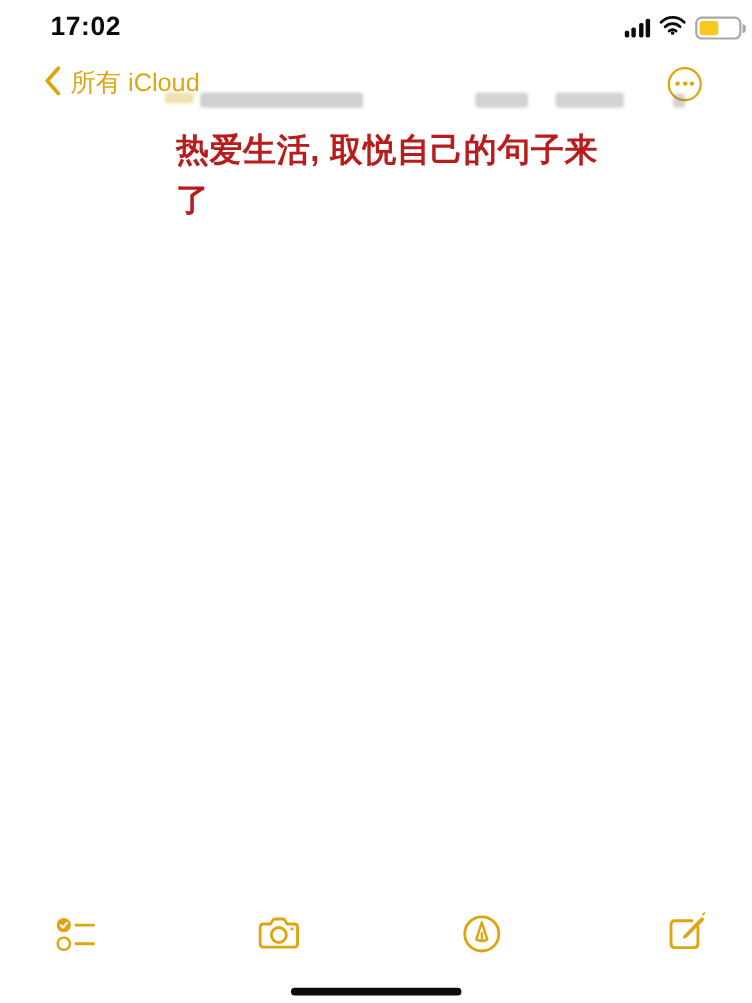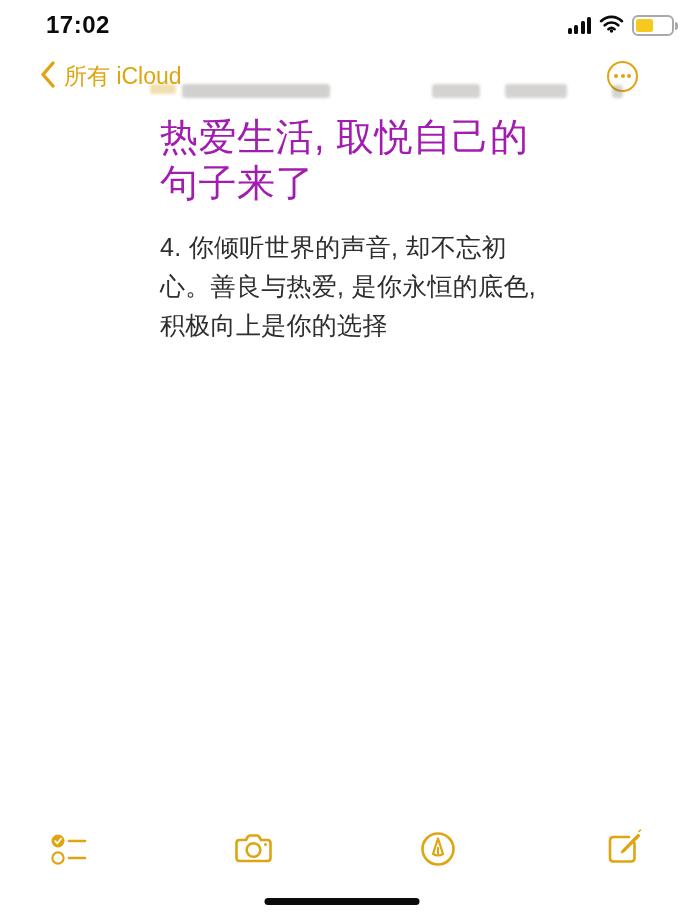--- a/index.html
+++ b/index.html
@@ -38,21 +38,21 @@
   .back-btn{ display:flex; align-items:flex-start; gap:9px; cursor:pointer; }
   .back-label{ font-size:23px; color:#dfa511; }
   .more-btn{ width:31px; height:31px; border:2.2px solid #dfa511; border-radius:50%;
     display:flex; align-items:center; justify-content:center; gap:2.5px; cursor:pointer; }
   .more-btn i{ width:4px; height:4px; border-radius:50%; background:#dfa511; display:block; }
   
   .ghost{ position:absolute; border-radius:3px; filter:blur(1.6px); }
   
   .note{ position:absolute; top:102px; left:160px; width:384px; }
   .note-title{
-    font-size:38px; font-weight:400; color:#a21caf;
+    font-size:30px; font-weight:700; color:#b91c1c;
     line-height:46px; margin:12px 0 22px; letter-spacing:.5px;
     word-break:break-all;
   }
   .note-p{
     font-size:25px; color:#2e2e2e; line-height:39px;
     margin:0 0 38px; letter-spacing:.3px; word-break:break-all;
   }
   
   .toolbar{
     position:absolute; left:0; right:0; bottom:16px; height:80px;
@@ -111,21 +111,20 @@
 <div>
   <div class="ghost" style="left:150px;top:84px;width:26px;height:10px;background:rgba(214,164,30,0.35);"></div>
   <div class="ghost" style="left:182px;top:84px;width:148px;height:14px;background:rgba(90,86,80,0.28);"></div>
   <div class="ghost" style="left:432px;top:84px;width:48px;height:14px;background:rgba(90,86,80,0.26);"></div>
   <div class="ghost" style="left:505px;top:84px;width:62px;height:14px;background:rgba(90,86,80,0.26);"></div>
   <div class="ghost" style="left:612px;top:85px;width:11px;height:13px;background:rgba(90,86,80,0.26);"></div>
 </div>
 
 <div class="note">
   <h1 class="note-title">热爱生活, 取悦自己的句子来了</h1>
-  <p class="note-p">4. 你倾听世界的声音, 却不忘初心。善良与热爱, 是你永恒的底色, 积极向上是你的选择</p>
 </div>
 
 <div class="toolbar">
 
   <div class="tool">
     <svg width="38" height="34" viewBox="0 0 38 34">
       <circle cx="8" cy="9" r="6.5" fill="#dfa511"></circle>
       <path d="M5.2 9.2 L7.3 11.3 L11 6.8" fill="none" stroke="#ffffff" stroke-width="1.8" stroke-linecap="round" stroke-linejoin="round"></path>
       <line x1="19" y1="9" x2="35" y2="9" stroke="#dfa511" stroke-width="2.6" stroke-linecap="round"></line>
       <circle cx="8" cy="26" r="5.6" fill="none" stroke="#dfa511" stroke-width="2.2"></circle>

